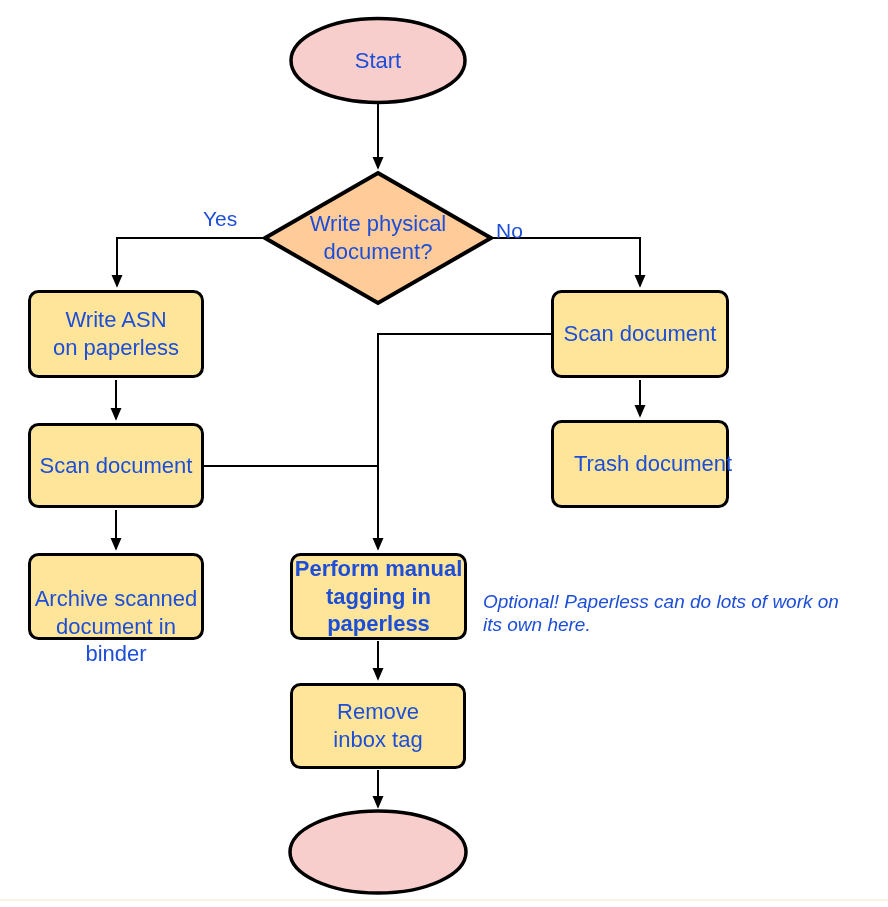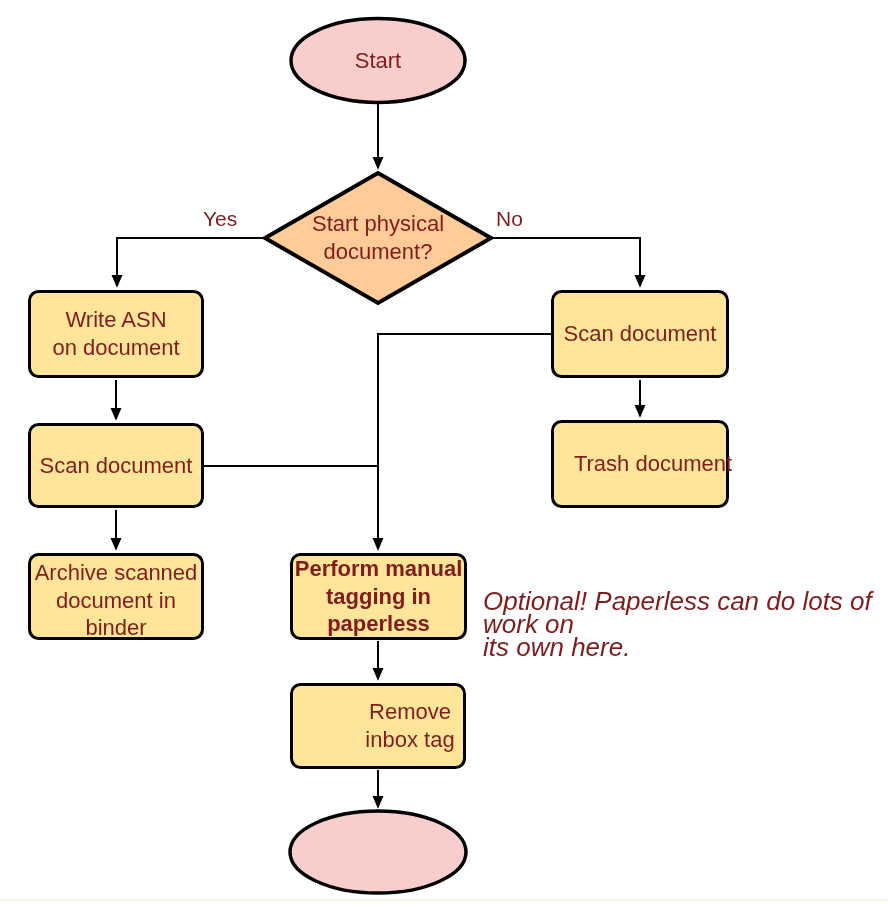--- a/index.html
+++ b/index.html
@@ -3,21 +3,21 @@
 <meta charset="utf-8">
 <style>
   html, body { margin: 0; padding: 0; background: #ffffff; }
   .canvas {
     position: relative;
     width: 888px;
     height: 907px;
     background: #ffffff;
     overflow: hidden;
     font-family: "Liberation Sans", sans-serif;
-    color: #7f1d1d;
+    color: #1d4ed8;
   }
   svg.layer { position: absolute; left: 0; top: 0; }
   .shape { stroke: #000000; stroke-width: 3; }
   .terminal { stroke-width: 3.5; }
   .diamond { stroke-width: 4; stroke-linejoin: miter; }
   .connector { stroke: #000000; stroke-width: 2; fill: none; }
   .node-label {
     position: absolute;
     display: flex;
     align-items: center;
@@ -30,21 +30,21 @@
   }
   .edge-label {
     position: absolute;
     font-size: 21px;
     text-align: left;
     pointer-events: none;
   }
   .note {
     position: absolute;
     font-style: italic;
-    font-size: 26px;
+    font-size: 19px;
     line-height: 23px;
     white-space: pre-line;
     pointer-events: none;
   }
   .page-edge {
     position: absolute;
     left: 0; right: 0;
     top: 899px;
     height: 2px;
     background: #f5f0dc;
@@ -80,36 +80,36 @@
     <rect class="shape" x="29.5" y="424.5" width="173" height="82" rx="9" fill="#ffe599"></rect>
     <rect class="shape" x="29.5" y="554.5" width="173" height="84" rx="9" fill="#ffe599"></rect>
     <rect class="shape" x="552.5" y="291.5" width="175" height="85" rx="9" fill="#ffe599"></rect>
     <rect class="shape" x="552.5" y="421.5" width="175" height="85" rx="9" fill="#ffe599"></rect>
     <rect class="shape" x="291.5" y="554.5" width="174" height="84" rx="9" fill="#ffe599"></rect>
     <rect class="shape" x="291.5" y="684.5" width="173" height="83" rx="9" fill="#ffe599"></rect>
     <ellipse class="shape terminal" cx="378" cy="852" rx="88" ry="41" fill="#f8cecc"></ellipse>
   </svg>
 
   <div class="node-label" style="left:290px; top:18px; width:176px; height:85px;">Start</div>
-  <div class="node-label" style="left:263px; top:171px; width:230px; height:134px;">Start physical
+  <div class="node-label" style="left:263px; top:171px; width:230px; height:134px;">Write physical
 document?</div>
   <div class="node-label" style="left:28px; top:290px; width:176px; height:88px;">Write ASN
-on document</div>
+on paperless</div>
   <div class="node-label" style="left:28px; top:423px; width:176px; height:85px;">Scan document</div>
-  <div class="node-label" style="left:28px; top:557px; width:176px; height:87px;">Archive scanned
+  <div class="node-label" style="left:28px; top:583px; width:176px; height:87px;">Archive scanned
 document in
 binder</div>
   <div class="node-label" style="left:551px; top:290px; width:178px; height:88px;">Scan document</div>
   <div class="node-label" style="left:564px; top:420px; width:178px; height:88px;">Trash document</div>
   <div class="node-label" style="left:290px; top:553px; width:177px; height:87px;font-weight:bold;">Perform manual
 tagging in
 paperless</div>
-  <div class="node-label" style="left:290px; top:683px; width:176px; height:86px;padding-left:32px;">Remove
+  <div class="node-label" style="left:290px; top:683px; width:176px; height:86px;">Remove
 inbox tag</div>
 
   <div class="edge-label" style="left:203px; top:207px; width:50px;">Yes</div>
-  <div class="edge-label" style="left:496px; top:207px; width:50px;">No</div>
+  <div class="edge-label" style="left:496px; top:219px; width:50px;">No</div>
 
   <div class="note" style="left:483px; top:590px; width:405px;">Optional! Paperless can do lots of work on
 its own here.</div>
 
   <div class="page-edge"></div>
 </div>
 
 </body></html>

